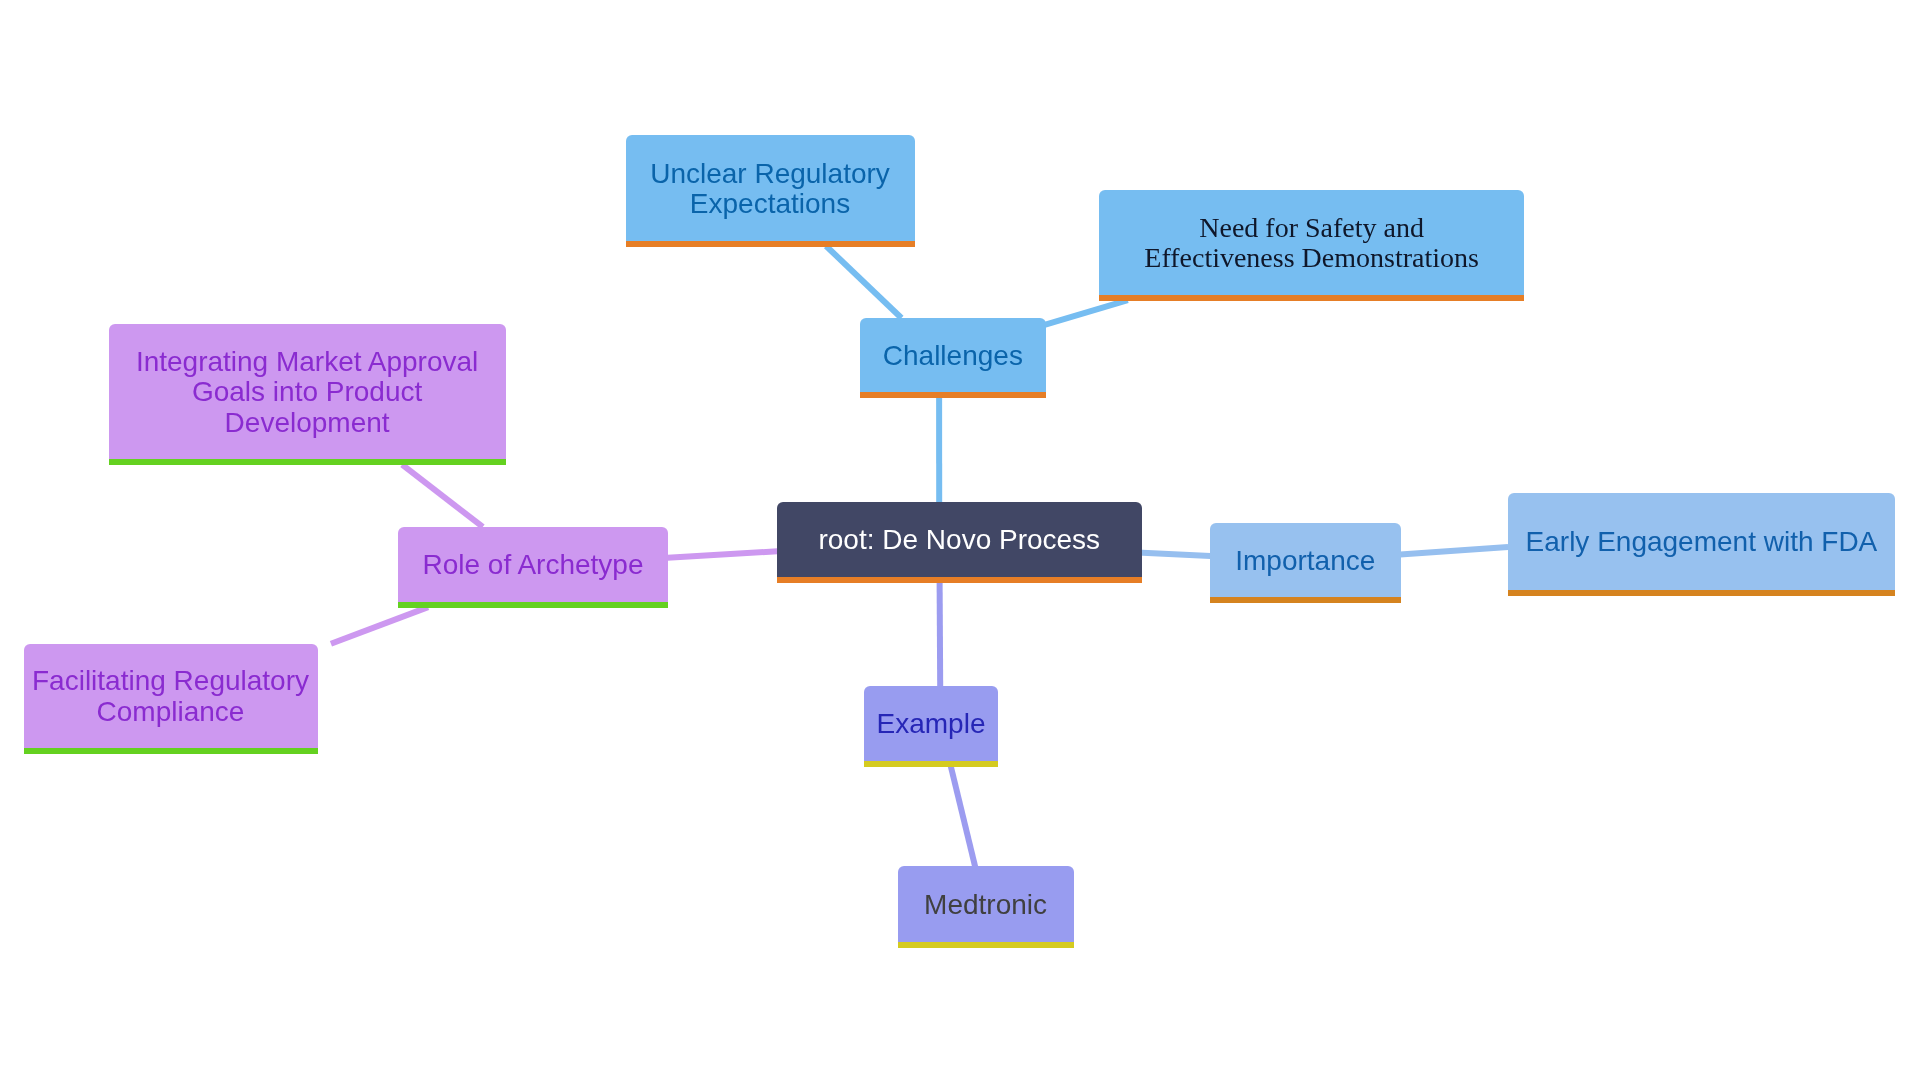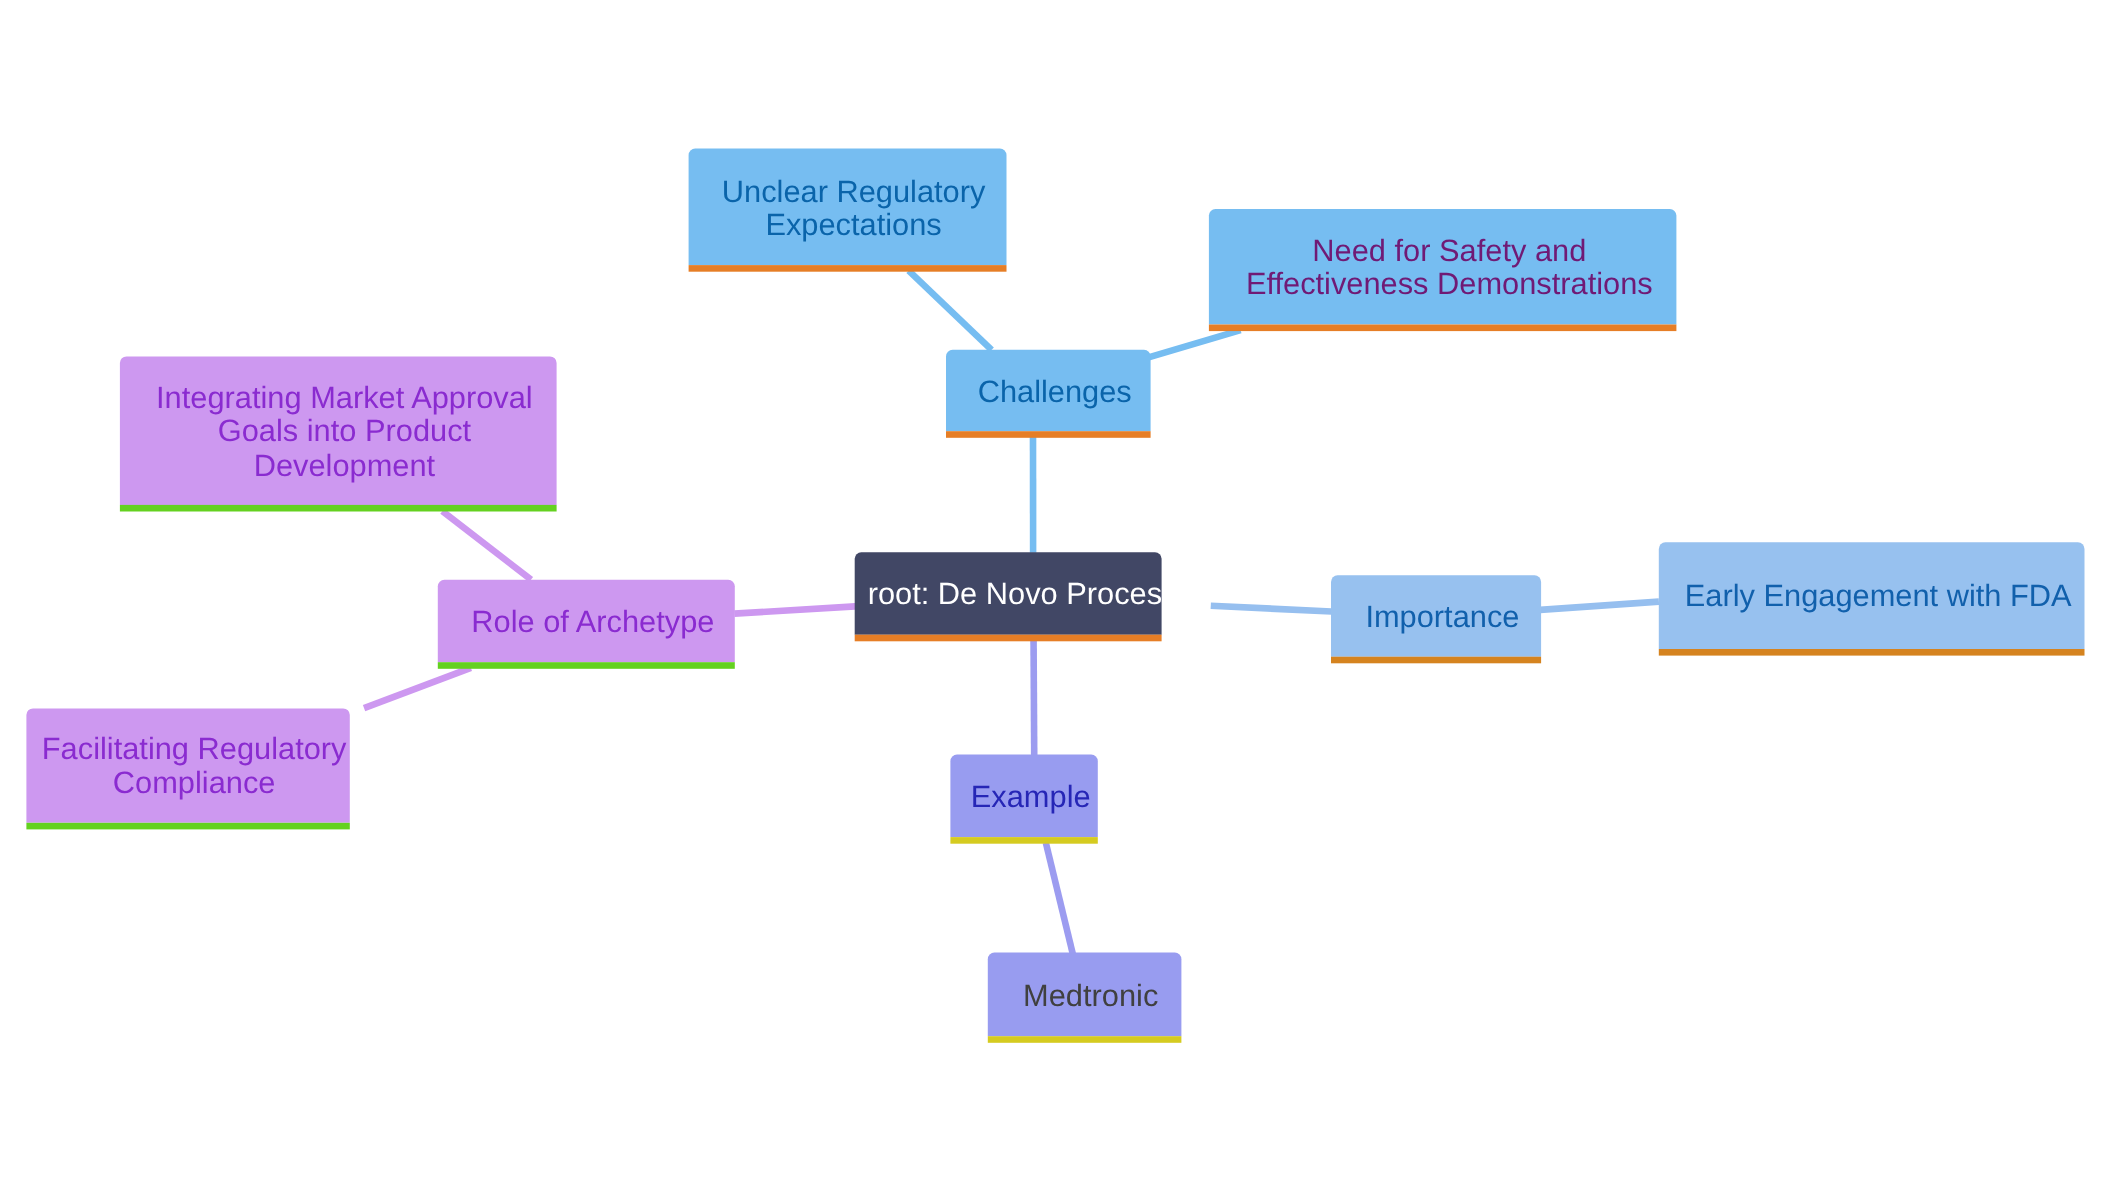--- a/index.html
+++ b/index.html
@@ -4,21 +4,21 @@
 <title>De Novo Process Mind Map</title>
 <style>
   html,body{margin:0;padding:0;}
   body{width:1920px;height:1080px;background:#ffffff;overflow:hidden;
        font-family:"Liberation Sans",sans-serif;
        -webkit-font-smoothing:antialiased;}
   #canvas{position:relative;width:1920px;height:1080px;background:#ffffff;}
   svg#edge-layer{position:absolute;left:0;top:0;width:1920px;height:1080px;pointer-events:none;}
   .node{position:absolute;box-sizing:border-box;
         display:flex;align-items:center;justify-content:center;
-        border-radius:6px 6px 0 0;padding-left:12px;}
+        border-radius:6px 6px 0 0;}
   .node .node-label{display:block;width:100%;text-align:center;
         font-size:28px;line-height:30.5px;letter-spacing:0px;white-space:pre;
         transform:translateY(1.3px);}
   .node .node-accent{position:absolute;left:0;right:0;bottom:-5.9px;height:5.9px;}
 </style>
 </head>
 <body>
 
 <div id="canvas">
   <svg id="edge-layer" viewBox="0 0 1920 1080">
@@ -26,34 +26,34 @@
     <path class="edge" fill="none" stroke-linecap="butt" d="M 901.43 318.01 L 826.07 245.99" stroke="#76bdf1" stroke-width="6"></path>
     <path class="edge" fill="none" stroke-linecap="butt" d="M 1031.12 328.77 L 1127.78 300.13" stroke="#76bdf1" stroke-width="6"></path>
     <path class="edge" fill="none" stroke-linecap="butt" d="M 1100.70 550.67 L 1210.40 555.93" stroke="#96bfef" stroke-width="6"></path>
     <path class="edge" fill="none" stroke-linecap="butt" d="M 1400.20 554.44 L 1508.10 546.96" stroke="#96bfef" stroke-width="6"></path>
     <path class="edge" fill="none" stroke-linecap="butt" d="M 777.40 551.26 L 667.60 557.84" stroke="#cd98f0" stroke-width="6"></path>
     <path class="edge" fill="none" stroke-linecap="butt" d="M 482.77 526.97 L 402.13 464.63" stroke="#cd98f0" stroke-width="6"></path>
     <path class="edge" fill="none" stroke-linecap="butt" d="M 428.06 607.09 L 330.94 643.71" stroke="#cd98f0" stroke-width="6"></path>
     <path class="edge" fill="none" stroke-linecap="butt" d="M 939.60 582.50 L 940.20 686.70" stroke="#9c9cf0" stroke-width="6"></path>
     <path class="edge" fill="none" stroke-linecap="butt" d="M 950.76 766.12 L 975.24 866.98" stroke="#9c9cf0" stroke-width="6"></path>
   </svg>
-    <div class="node" style="left: 776.8px; top: 501.8px; width: 279px; height: 75.7px; background: rgb(65, 71, 101); color: rgb(255, 255, 255);">
+    <div class="node" style="left: 776.8px; top: 501.8px; width: 365px; height: 75.7px; background: rgb(65, 71, 101); color: rgb(255, 255, 255);">
       <span class="node-label">root: De Novo Process</span>
       <span class="node-accent" style="background: rgb(230, 126, 38);"></span>
     </div>
     <div class="node" style="left: 846px; top: 317.6px; width: 185.7px; height: 74.5px; background: rgb(118, 189, 241); color: rgb(10, 100, 170); margin-left: 14px;">
       <span class="node-label">Challenges</span>
       <span class="node-accent" style="background: rgb(230, 126, 38);"></span>
     </div>
     <div class="node" style="left: 625.5px; top: 135.4px; width: 289px; height: 105.4px; background: rgb(118, 189, 241); color: rgb(10, 100, 170);">
       <span class="node-label">Unclear Regulatory
 Expectations</span>
       <span class="node-accent" style="background: rgb(230, 126, 38);"></span>
     </div>
-    <div class="node" style="left: 1099.3px; top: 190.3px; width: 424.6px; height: 104.4px; background: rgb(118, 189, 241); color: #701a75;">
+    <div class="node" style="left: 1099.3px; top: 190.3px; width: 424.6px; height: 104.4px; background: rgb(118, 189, 241); color: #0f172a; font-family: Liberation Serif, serif;">
       <span class="node-label">Need for Safety and
 Effectiveness Demonstrations</span>
       <span class="node-accent" style="background: rgb(230, 126, 38);"></span>
     </div>
     <div class="node" style="left: 1209.8px; top: 522.8px; width: 191px; height: 74.2px; background: rgb(151, 193, 239); color: rgb(17, 96, 172);">
       <span class="node-label">Importance</span>
       <span class="node-accent" style="background: rgb(213, 131, 31);"></span>
     </div>
     <div class="node" style="left: 1507.5px; top: 492.8px; width: 387.9px; height: 97px; background: rgb(151, 193, 239); color: rgb(17, 96, 172);">
       <span class="node-label">Early Engagement with FDA</span>

